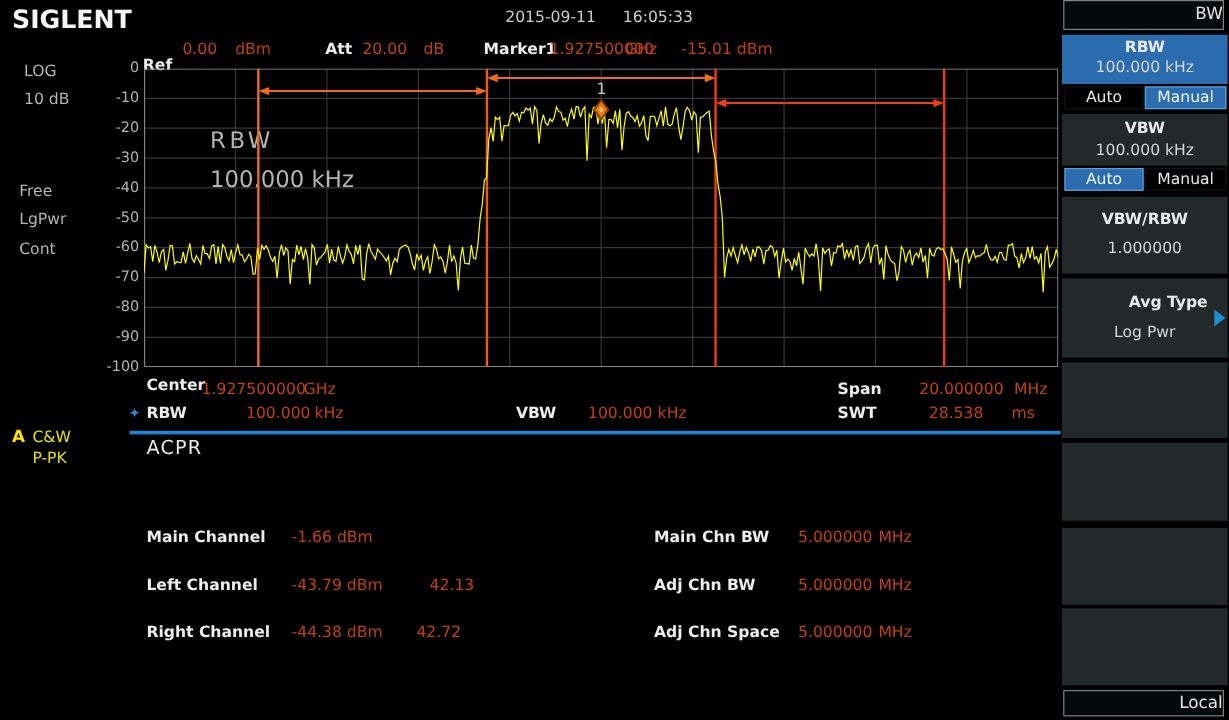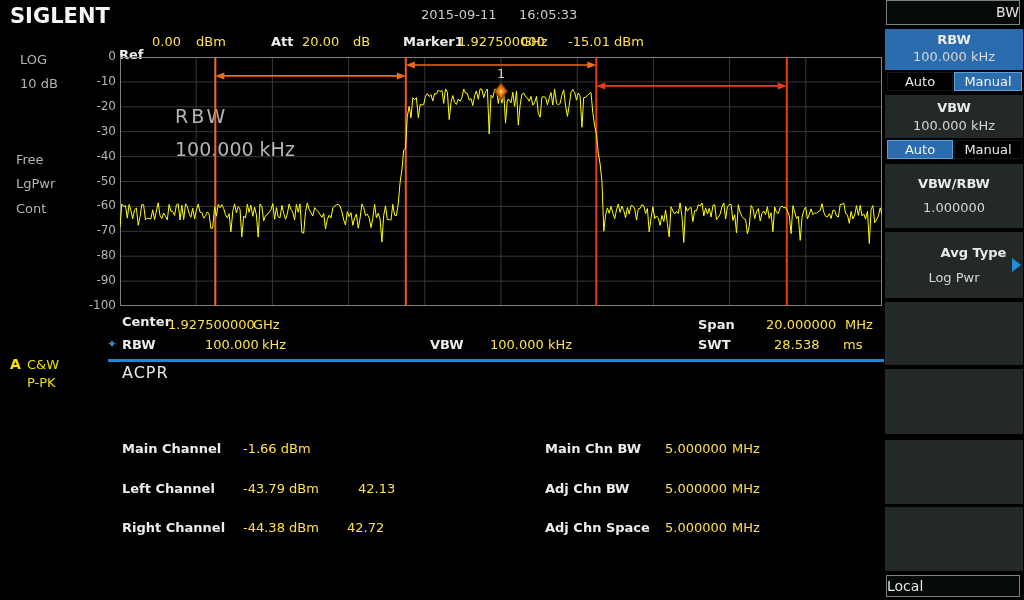--- a/index.html
+++ b/index.html
@@ -1,20 +1,20 @@
 <!DOCTYPE html>
 <html><head>
 <meta charset="utf-8">
 <style>
   html,body{margin:0;padding:0;background:#000;}
   #screen{position:relative;width:1024px;height:600px;background:#000;overflow:hidden;
           font-family:"DejaVu Sans","Liberation Sans",sans-serif;color:#c8c8c8;font-size:13px;}
   .abs{position:absolute;white-space:nowrap;}
   .b{font-weight:bold;color:#ececec;}
-  .val{color:#fde047;}
+  .val{color:#c2410c;}
   .gray{color:#b4b4b4;}
   
   .brand{left:10px;top:4px;font-size:21px;font-weight:bold;color:#f5f5f5;letter-spacing:0px;}
   
   #plot-svg{position:absolute;left:120px;top:57px;}
   
   .menu{position:absolute;left:884px;top:0;width:140px;height:600px;background:#000;}
   .menu .mhead{position:absolute;left:2px;width:132px;height:23px;background:#060909;
     border:1px solid #7b8282;text-align:right;line-height:23px;color:#e4e4e4;font-size:14px;}
   .sec{position:absolute;left:1px;width:138px;background:#222928;text-align:center;}
@@ -23,21 +23,21 @@
   .sec-blue{background:#2b6cae;}
   .trow{position:absolute;left:1px;width:138px;height:19px;}
   .tbtn{position:absolute;top:0;height:17px;line-height:17px;text-align:center;font-size:13px;
         color:#e8e8e8;background:#000;border:1px solid #141414;}
   .tbtn.sel{background:#2b6cae;border:1px solid #5e9fd4;color:#f2f2f2;}
   .t-auto{left:2px;width:64px;}
   .t-man{left:69px;width:66px;}
   .arrow-right{position:absolute;right:2px;top:26px;width:0;height:0;
     border-top:7px solid transparent;border-bottom:7px solid transparent;border-left:9px solid #1f8fd8;}
   .mfoot{position:absolute;left:2px;top:575px;width:132px;height:20px;background:#060909;
-    border:1px solid #7b8282;text-align:left;line-height:20px;color:#e4e4e4;font-size:14px;}
+    border:1px solid #7b8282;text-align:right;line-height:20px;color:#e4e4e4;font-size:14px;}
   
   .divider{left:108px;top:359px;width:776px;height:3px;background:#1e86d8;}
   .acpr-title{left:122px;top:363px;font-size:16px;color:#eaeaea;letter-spacing:1px;}
   .yellow{color:#e8e000;}
   .ylabels div{position:absolute;width:40px;text-align:right;font-size:12px;color:#b4b4b4;}
   .acpr-row{position:absolute;left:122px;width:760px;height:16px;}
   .acpr-row span{position:absolute;white-space:nowrap;}
 </style>
 </head>
 <body>

